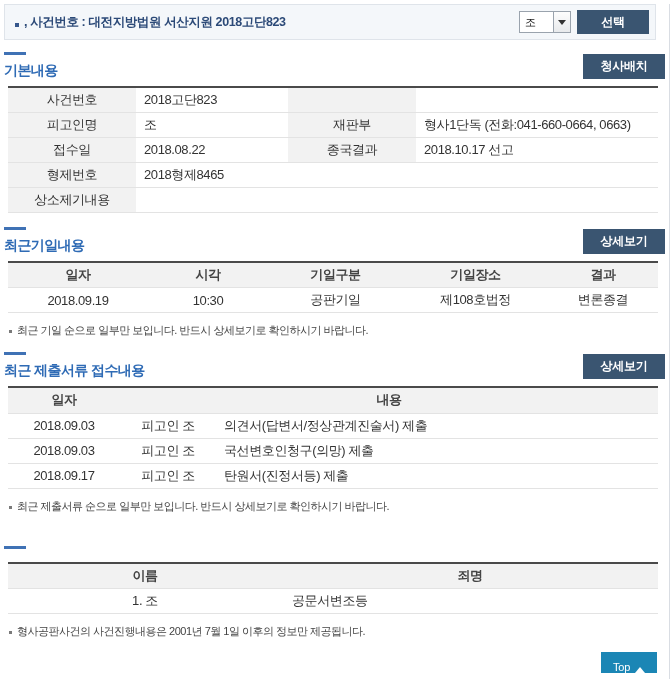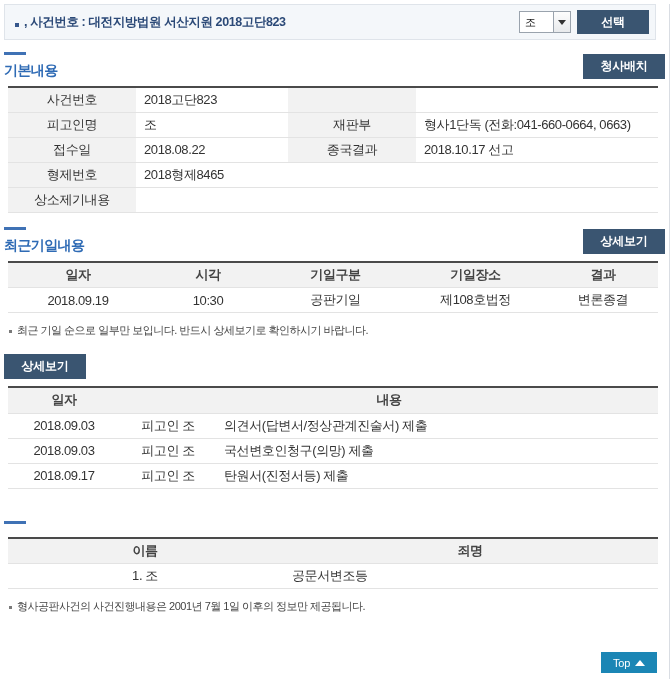--- a/index.html
+++ b/index.html
@@ -114,21 +114,21 @@
   }
   .note .nb {
     width: 3px; height: 3px; background: #7a7a7a;
     margin: 7px 5px 0 0; flex: none;
   }
 
   
   .topbtn {
     position: absolute; right: 12px; bottom: 10px;
     width: 56px; height: 21px; background: #1b86b5;
-    display: flex; align-items: center; justify-content: center; gap: 5px;
+    display: flex; align-items: flex-end; justify-content: center; gap: 5px;
     cursor: pointer;
   }
   .topbtn span { color: #fff; font-size: 11px; letter-spacing: -0.2px; }
   .topbtn .chev {
     width: 0; height: 0; border-left: 5px solid transparent;
     border-right: 5px solid transparent; border-bottom: 6px solid #fff;
   }
   .gap-a { height: 9px; }
   .gap-b { height: 11px; }
 </style>
@@ -240,20 +240,24 @@
 
     <div class="note">
       <span class="nb"></span>
       <span>최근 기일 순으로 일부만 보입니다. 반드시 상세보기로 확인하시기 바랍니다.</span>
     </div>
   </div>
 
   <div class="sect">
     <div class="gap-b"></div>
     <div class="sect-head">
+      <div class="sect-titlewrap">
+        <span class="sect-bar"></span>
+        <span class="sect-title">최근 제출서류 접수내용</span>
+      </div>
       <span class="btn-navy btn-detail">상세보기</span>
     </div>
 
     <table class="grid">
       <colgroup>
           <col style="width:112px">
           <col style="width:96px">
           <col style="width:442px">
         </colgroup>
       <thead>
@@ -274,20 +278,24 @@
           <td class="l">국선변호인청구(의망) 제출</td>
         </tr>
         <tr>
           <td class="c">2018.09.17</td>
           <td class="c">피고인 조</td>
           <td class="l">탄원서(진정서등) 제출</td>
         </tr>
       </tbody>
     </table>
 
+    <div class="note">
+      <span class="nb"></span>
+      <span>최근 제출서류 순으로 일부만 보입니다. 반드시 상세보기로 확인하시기 바랍니다.</span>
+    </div>
   </div>
 
   <div class="sect">
     <div class="gap-b"></div>
     <div class="sect-head">
       <div class="sect-titlewrap">
         <span class="sect-bar"></span>
       </div>
     </div>
 

